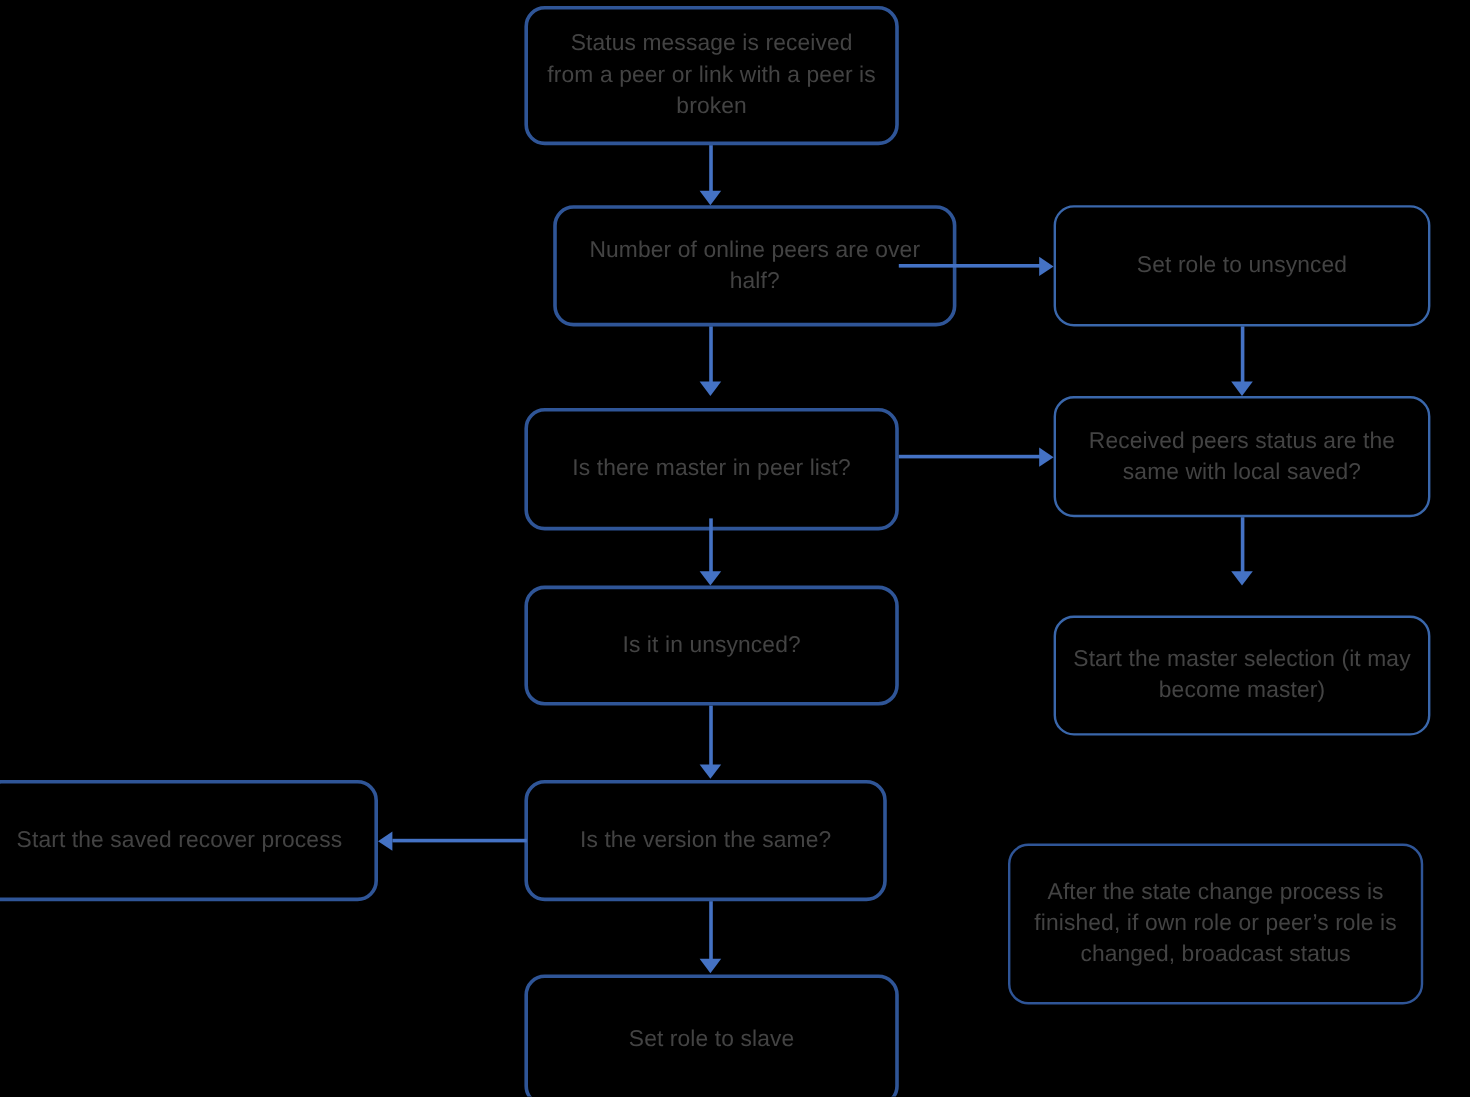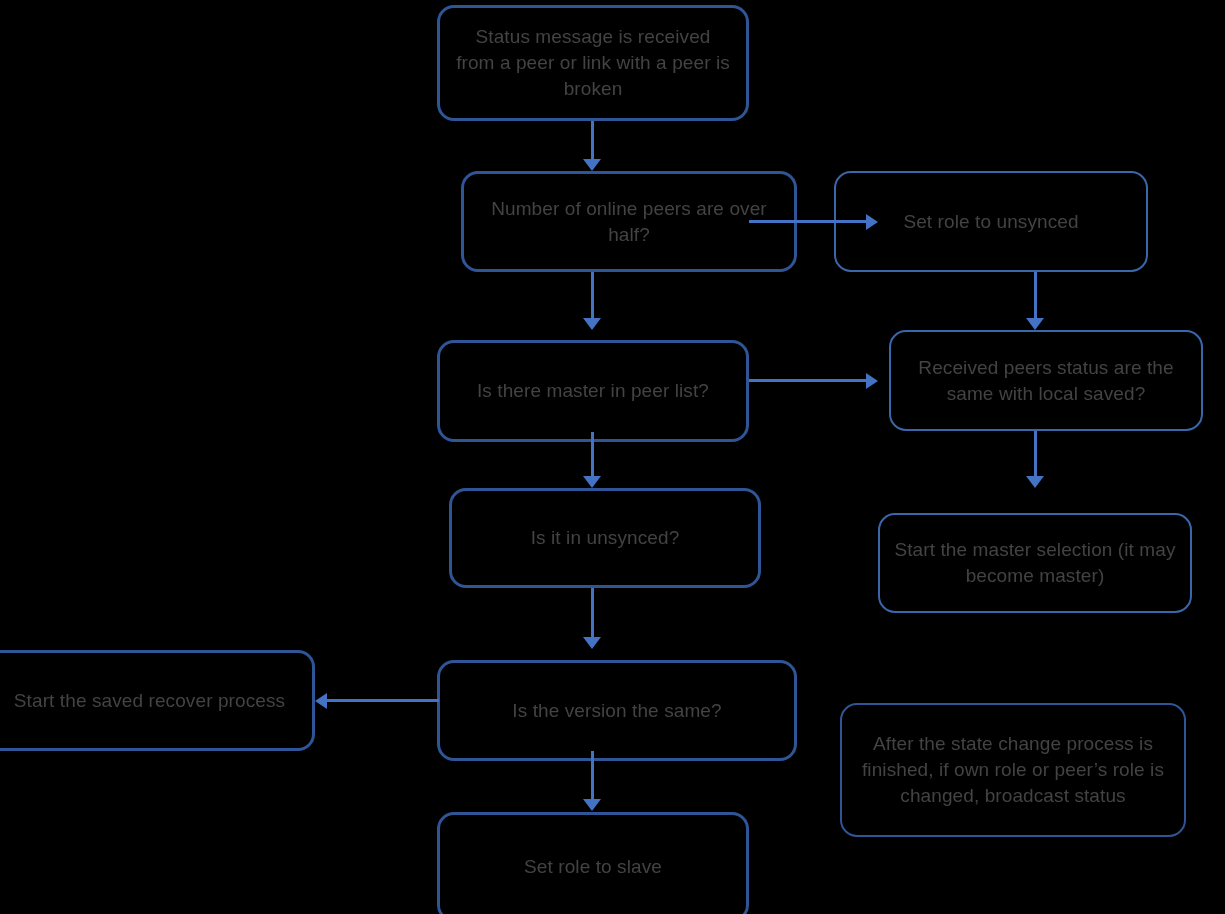--- a/index.html
+++ b/index.html
@@ -84,37 +84,37 @@
   </div>
 
   <div class="node node-main" style="left:461px; top:171px; width:336px; height:101px;">
     <span>Number of online peers are over half?</span>
   </div>
 
   <div class="node node-main" style="left:437px; top:340px; width:312px; height:102px;justify-content:center;">
     <span>Is there master in peer list?</span>
   </div>
 
-  <div class="node node-main" style="left:437px; top:488px; width:312px; height:100px;margin-left:12px;">
+  <div class="node node-main" style="left:437px; top:488px; width:312px; height:100px;">
     <span>Is it in unsynced?</span>
   </div>
 
-  <div class="node node-main" style="left:437px; top:650px; width:360px; height:101px;margin-top:10px;">
+  <div class="node node-main" style="left:437px; top:650px; width:302px; height:101px;">
     <span>Is the version the same?</span>
   </div>
 
   <div class="node node-main" style="left:437px; top:812px; width:312px; height:110px;">
     <span>Set role to slave</span>
   </div>
 
-  <div class="node node-side" style="left:834px; top:171px; width:314px; height:101px;">
+  <div class="node node-side" style="left:878px; top:171px; width:314px; height:101px;">
     <span>Set role to unsynced</span>
   </div>
 
-  <div class="node node-side" style="left:878px; top:330px; width:314px; height:101px;margin-left:11px;">
+  <div class="node node-side" style="left:878px; top:330px; width:314px; height:101px;">
     <span>Received peers status are the same with local saved?</span>
   </div>
 
   <div class="node node-side" style="left:878px; top:488px; width:314px; height:100px;margin-top:25px;">
     <span>Start the master selection (it may become master)</span>
   </div>
 
   <div class="node node-main" style="left:-16px; top:650px; width:331px; height:101px;">
     <span>Start the saved recover process</span>
   </div>

